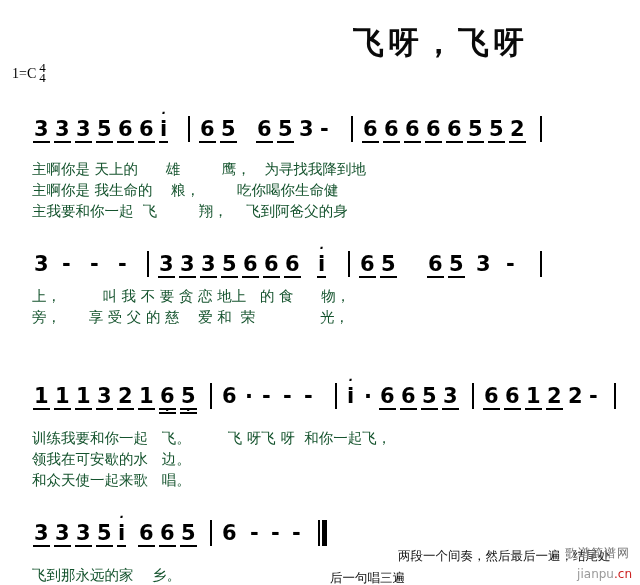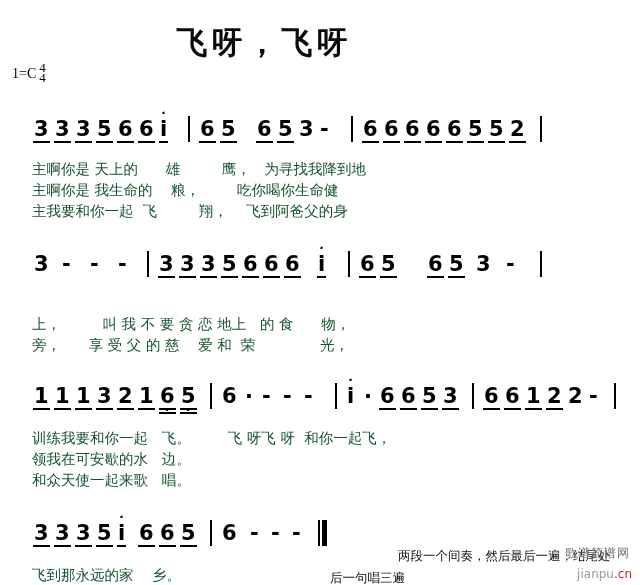--- a/index.html
+++ b/index.html
@@ -17,21 +17,21 @@
   }
   .sheet {
     position: absolute;
     left: 0; top: 0;
     width: 640px; height: 585px;
   }
   .title {
     position: absolute;
     left: 0; top: 22px;
     width: 528px;
-    text-align: center;
+    text-align: right;
     font-family: "DejaVu Sans", sans-serif;
     font-size: 31px;
     font-weight: bold;
     letter-spacing: 4px;
     color: #0a0a0a;
   }
   .keysig {
     position: absolute;
     left: 12px; top: 64px;
     font-size: 14px;
@@ -237,21 +237,21 @@
       <span class="note u1" style="left:318px;">i<i class="dotover">·</i></span>
       <span class="bar" style="left:348px;"></span>
       <span class="note u1" style="left:360px;">6</span>
       <span class="note u1" style="left:381px;">5</span>
       <span class="note u1" style="left:428px;">6</span>
       <span class="note u1" style="left:449px;">5</span>
       <span class="note" style="left:476px;">3</span>
       <span class="note" style="left:506px;">-</span>
       <span class="bar" style="left:540px;"></span>
     </div>
-    <div class="lyricline" style="margin-top:32px;">
+    <div class="lyricline" style="margin-top:4px;">
       <span class="ly" style="left:32px;">上，         叫 我 不 要 贪 恋 地上   的 食      物，</span>
     </div>
     <div class="lyricline">
       <span class="ly" style="left:32px;">旁，      享 受 父 的 慈    爱 和  荣              光，</span>
     </div>
   </div>
 
   <div class="system" style="top:385px;">
     <div class="noterow">
       <span class="note u1" style="left:34px;">1</span>

